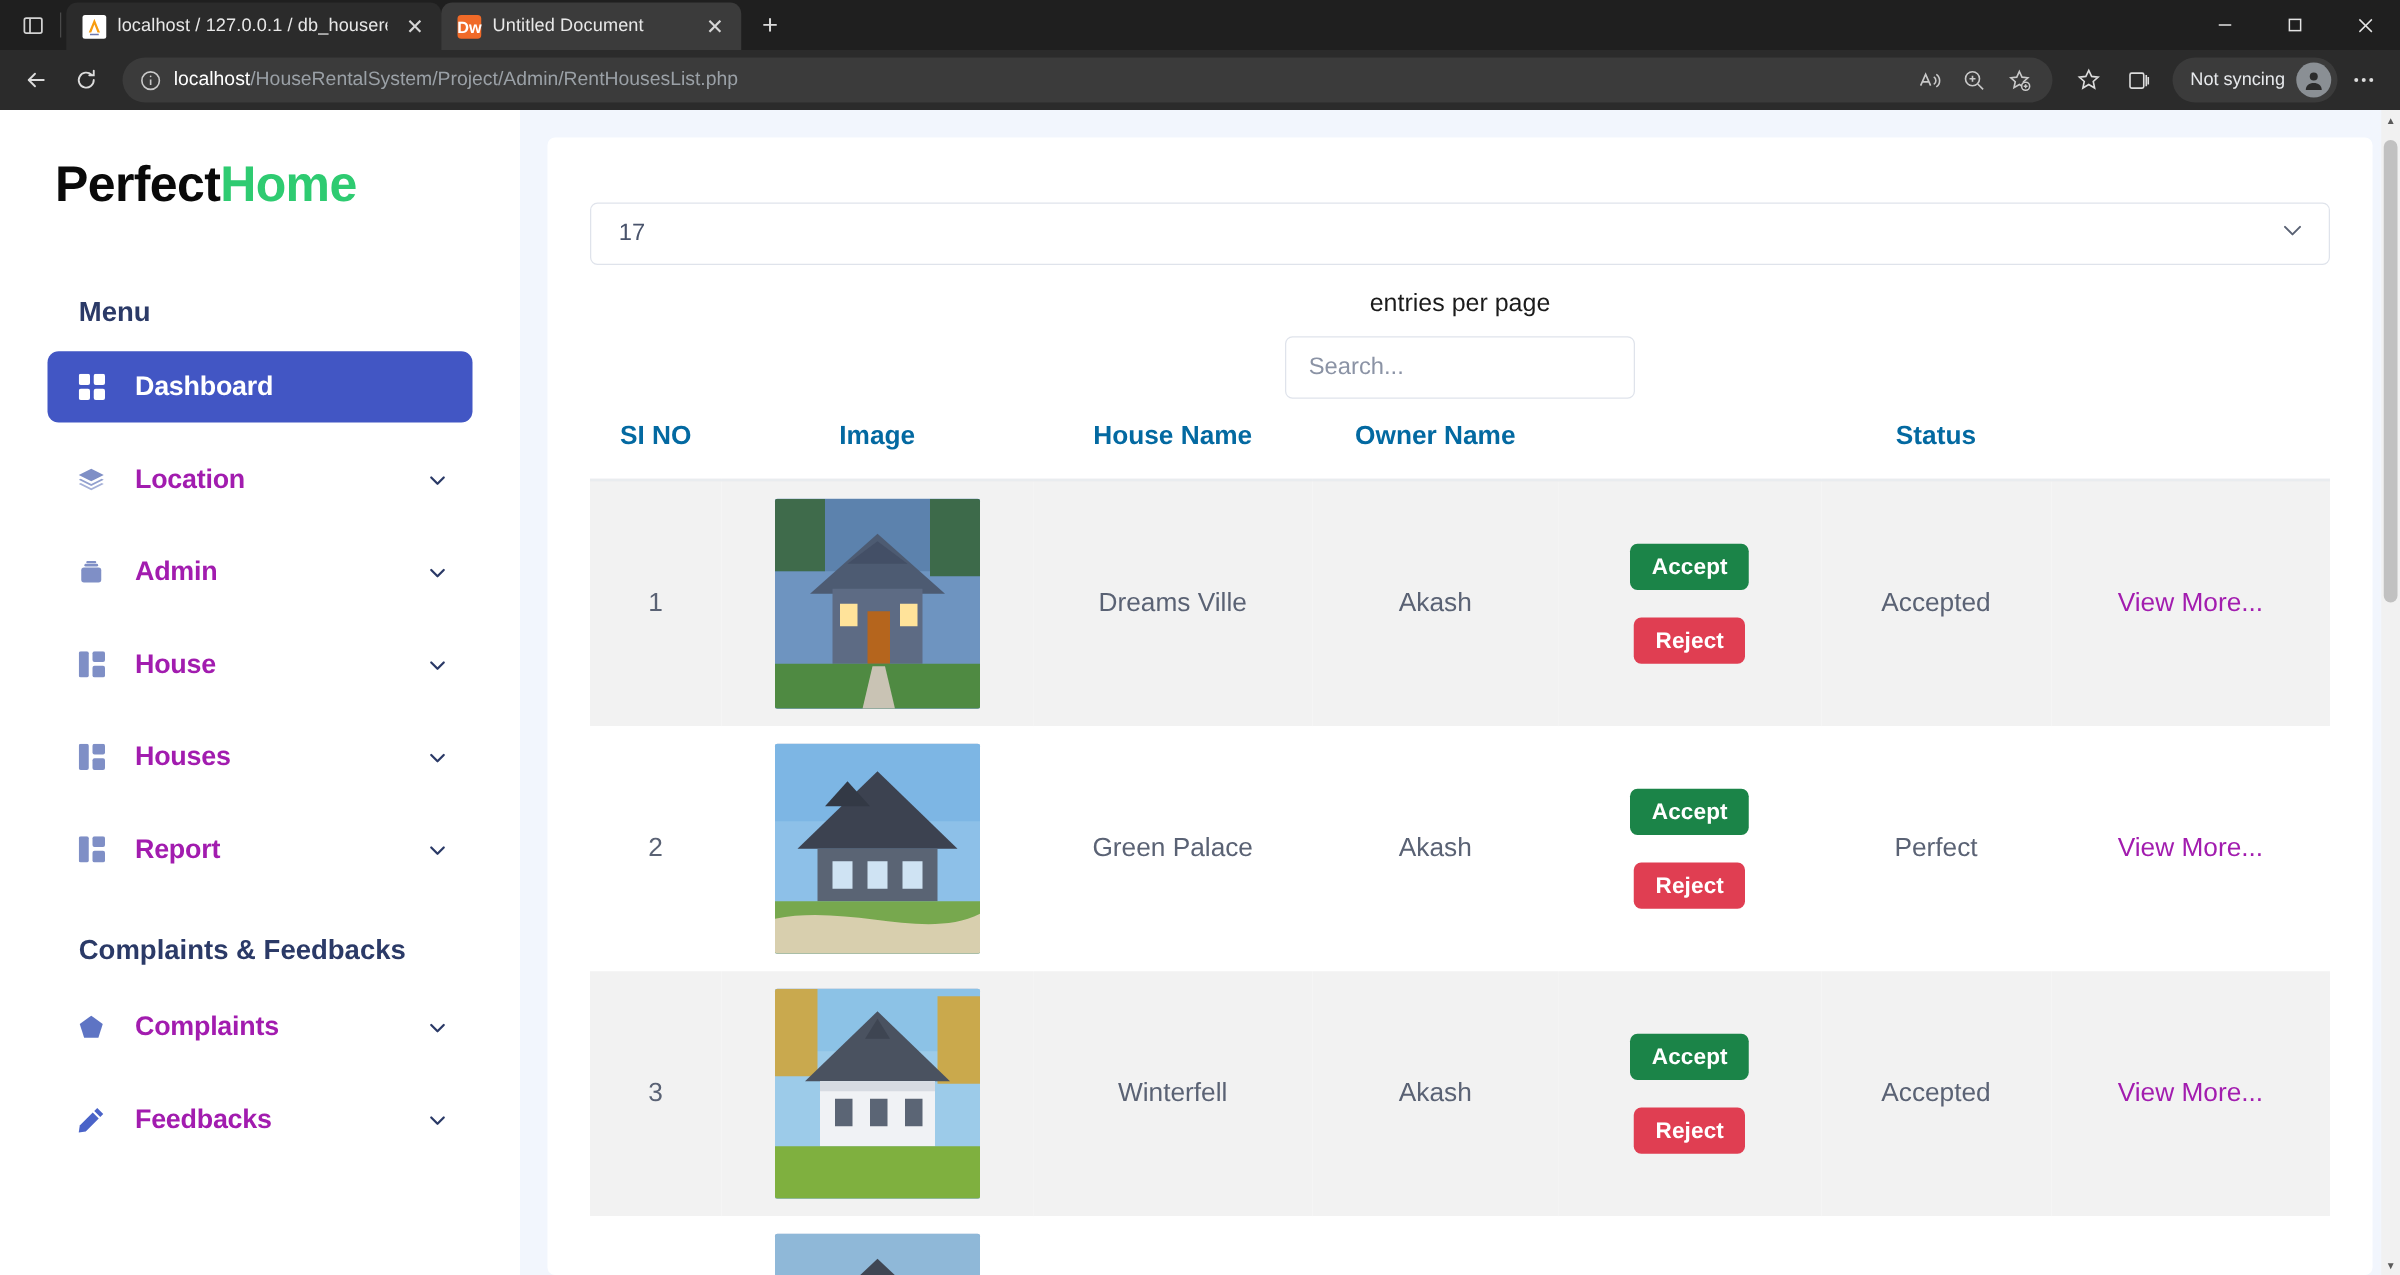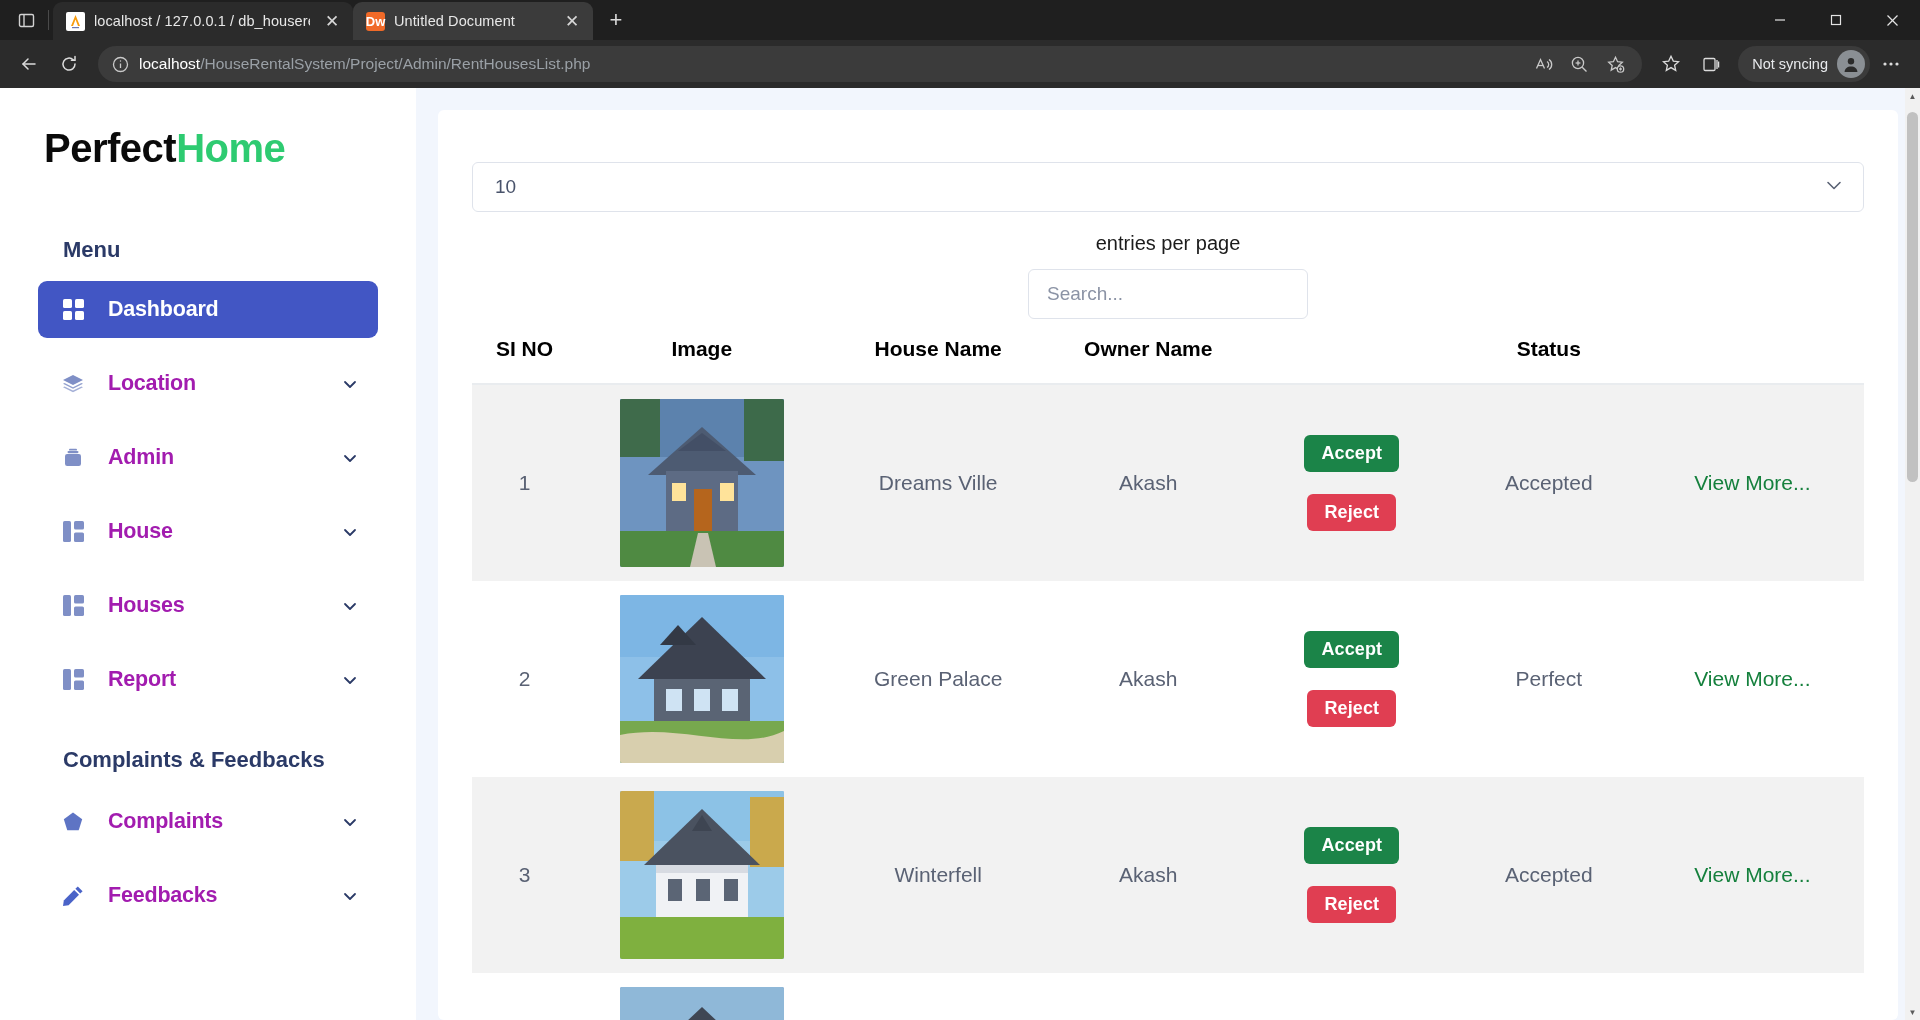--- a/index.html
+++ b/index.html
@@ -105,21 +105,21 @@
   }
   .perpage-label { text-align:center; font-size:20px; color:#1b1b1b; margin-top:20px; }
   .search-wrap { display:flex; justify-content:center; margin-top: 14px; }
   .search-box {
     width:280px; height:50px; border:1px solid #dfe3eb; border-radius:6px;
     display:flex; align-items:center; padding: 0 18px; font-size:19px; color:#8b93a5;
   }
 
   table { width:100%; border-collapse:collapse; margin-top: 18px; table-layout: fixed; }
   thead th {
-    font-size:21px; font-weight:700; color:#000000; padding: 0 0 22px 0; text-align:center;
+    font-size:21px; font-weight:700; color:#0369a1; padding: 0 0 22px 0; text-align:center;
     border-bottom: 2px solid #e9ecef;
   }
   tbody tr.odd { background:#f2f2f2; }
   tbody tr.even { background:#ffffff; }
   tbody td { text-align:center; vertical-align:middle; padding: 14px 4px; font-size:21px; color:#5a6274; }
   .col-sl { width: 8%; }
   .col-img { width: 19%; }
   .col-house { width: 17%; }
   .col-owner { width: 15%; }
   .col-action { width: 16%; }
@@ -132,21 +132,21 @@
   }
   .thumb svg { display:block; width:100%; height:100%; }
 
   .btn {
     display:inline-block; border-radius:6px; color:#fff; font-weight:700;
     font-size:18px; padding: 8px 17px; line-height:1.15; letter-spacing:0.1px;
   }
   .btn-accept { background:#1b8448; }
   .btn-reject { background:#e03e52; }
   .btn-stack { display:flex; flex-direction:column; align-items:center; gap:22px; }
-  .viewmore { font-size:21px; color:#15803d; white-space:nowrap; }
+  .viewmore { font-size:21px; color:#a21caf; white-space:nowrap; }
 
   
   .scrollbar {
     position:absolute; right:0; top:0; bottom:0; width:15px; background:#f1f1f1;
     display:flex; flex-direction:column; align-items:center;
   }
   .sb-arrow { height:16px; width:15px; display:flex; align-items:center; justify-content:center; color:#5a5a5a; font-size:8px; }
   .sb-track { flex:1 1 auto; width:15px; position:relative; }
   .sb-thumb { position:absolute; left:2px; width:11px; top:8px; height:370px; background:#c1c1c1; border-radius:6px; }
 </style>
@@ -422,21 +422,21 @@
                 </svg>
             </span>
           </div>
         </div>
       </div>
 
       <div class="content">
         <div class="card">
 
           <div class="perpage-select">
-            <span>10</span>
+            <span>17</span>
             <span>
               <svg width="22" height="22" viewBox="0 0 22 22" fill="none" stroke="#5a6274" stroke-width="1.6" stroke-linecap="round" stroke-linejoin="round">
                   <polyline points="5,8.5 11,14.5 17,8.5"></polyline>
                 </svg>
             </span>
           </div>
 
           <div class="perpage-label">entries per page</div>
 
           <div class="search-wrap">

